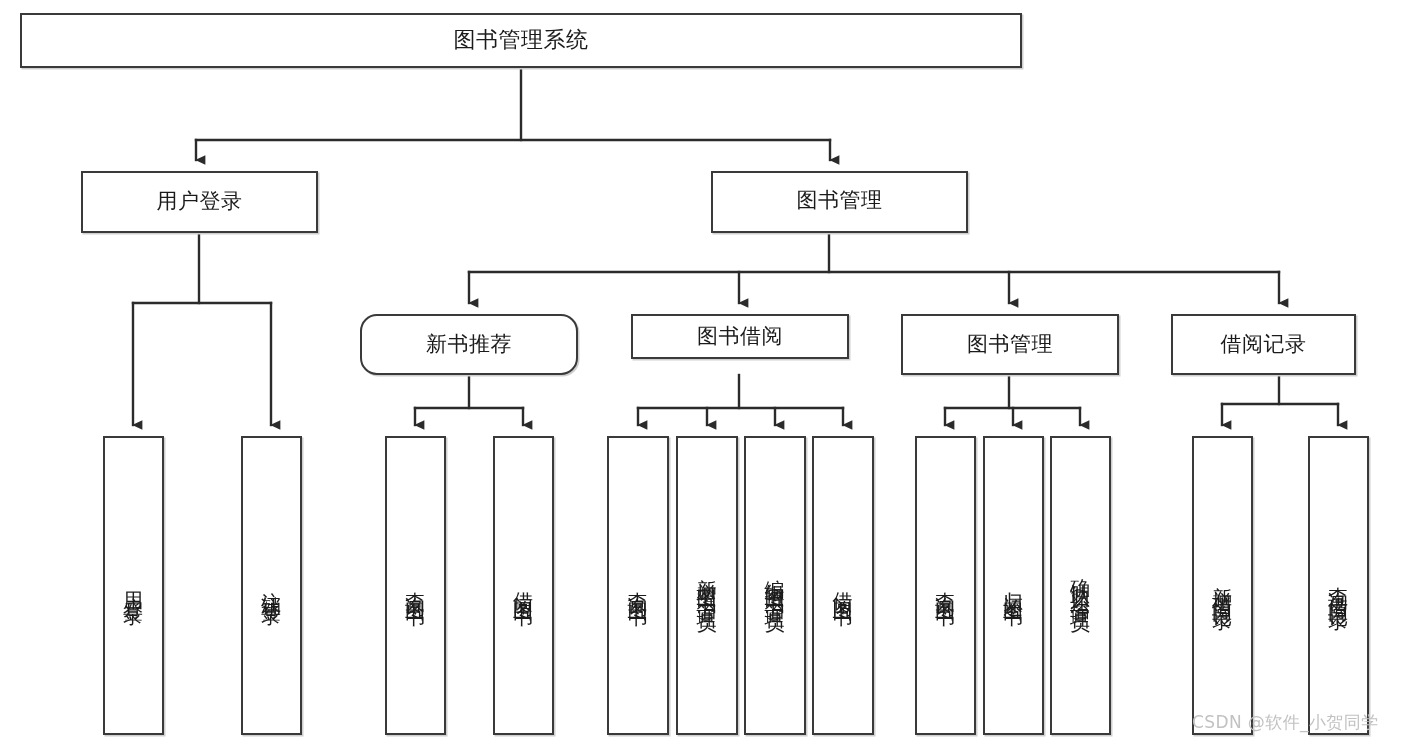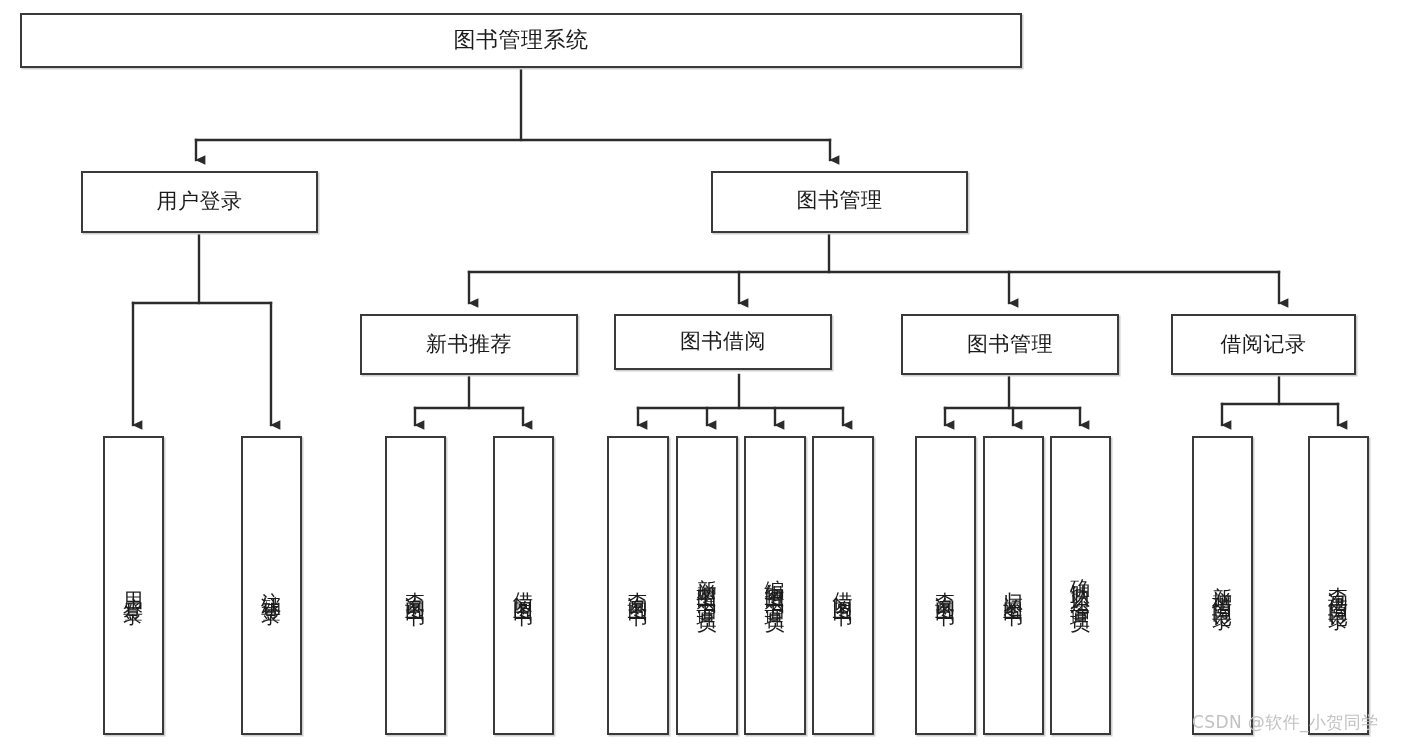--- a/index.html
+++ b/index.html
@@ -112,24 +112,24 @@
     <span class="lbl">图书管理系统</span>
   </div>
 
   <div class="node horiz" style="left:81px;top:171px;width:237px;height:62px;">
     <span class="lbl">用户登录</span>
   </div>
   <div class="node horiz" style="left:711px;top:171px;width:257px;height:62px;font-family:Liberation Mono, monospace;">
     <span class="lbl">图书管理</span>
   </div>
 
-  <div class="node horiz" style="left:360px;top:314px;width:218px;height:61px;">
+  <div class="node horiz" style="left:360px;top:314px;width:218px;height:61px;border-radius:17px;">
     <span class="lbl">新书推荐</span>
   </div>
-  <div class="node horiz" style="left:614px;top:314px;width:218px;height:56px;">
+  <div class="node horiz" style="left:631px;top:314px;width:218px;height:45px;">
     <span class="lbl">图书借阅</span>
   </div>
   <div class="node horiz" style="left:901px;top:314px;width:218px;height:61px;">
     <span class="lbl">图书管理</span>
   </div>
   <div class="node horiz" style="left:1171px;top:314px;width:185px;height:61px;">
     <span class="lbl">借阅记录</span>
   </div>
 
   <div class="node vert" style="left:103px;top:436px;width:61px;height:299px;">

